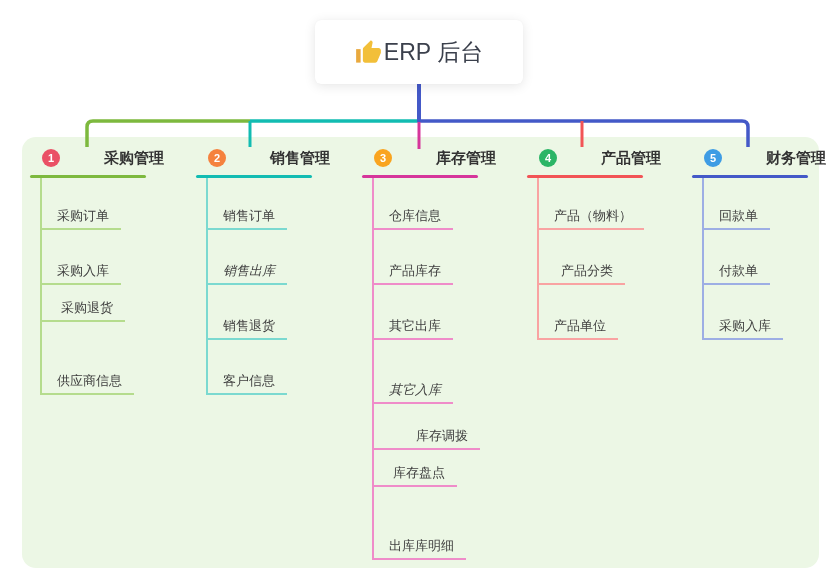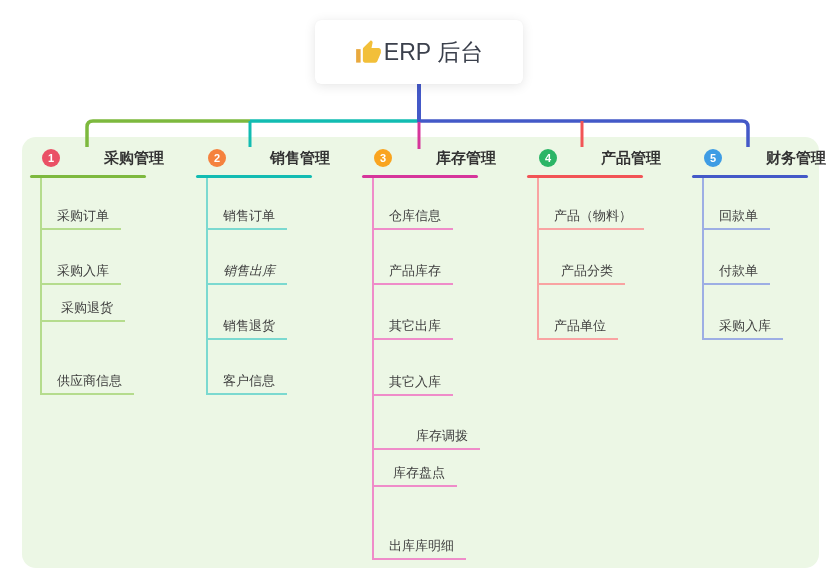--- a/index.html
+++ b/index.html
@@ -86,21 +86,21 @@
       <div class="child" style="top: 221px; border-bottom-color: rgb(123, 217, 208);">客户信息</div>
     </div>
     <div class="branch" style="left: 362px;">
       <span class="badge" style="background: rgb(249, 164, 31);">3</span>
       <span class="branch-label">库存管理</span>
       <div class="title-underline" style="background: rgb(214, 54, 155);"></div>
       <div class="vline" style="background: rgb(239, 140, 201); height: 382px;"></div>
       <div class="child" style="top: 56px; border-bottom-color: rgb(239, 140, 201);">仓库信息</div>
       <div class="child" style="top: 111px; border-bottom-color: rgb(239, 140, 201);">产品库存</div>
       <div class="child" style="top: 166px; border-bottom-color: rgb(239, 140, 201);">其它出库</div>
-      <div class="child" style="top: 222px; border-bottom-color: rgb(239, 140, 201);">其它入库</div>
+      <div class="child" style="top: 230px; border-bottom-color: rgb(239, 140, 201); font-style: italic;">其它入库</div>
       <div class="child" style="top: 276px; border-bottom-color: rgb(239, 140, 201); padding-left: 44px;">库存调拨</div>
       <div class="child" style="top: 313px; border-bottom-color: rgb(239, 140, 201); padding-left: 21px;">库存盘点</div>
       <div class="child" style="top: 386px; border-bottom-color: rgb(239, 140, 201);">出库库明细</div>
     </div>
     <div class="branch" style="left: 527px;">
       <span class="badge" style="background: rgb(43, 181, 102);">4</span>
       <span class="branch-label">产品管理</span>
       <div class="title-underline" style="background: rgb(242, 84, 86);"></div>
       <div class="vline" style="background: rgb(249, 163, 162); height: 162px;"></div>
       <div class="child" style="top: 56px; border-bottom-color: rgb(249, 163, 162);">产品（物料）</div>

